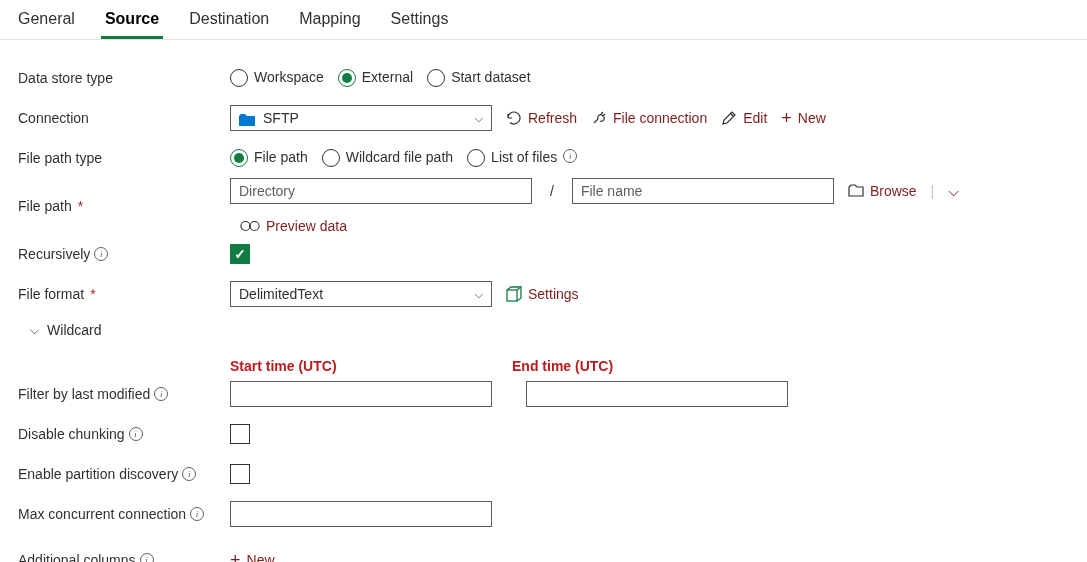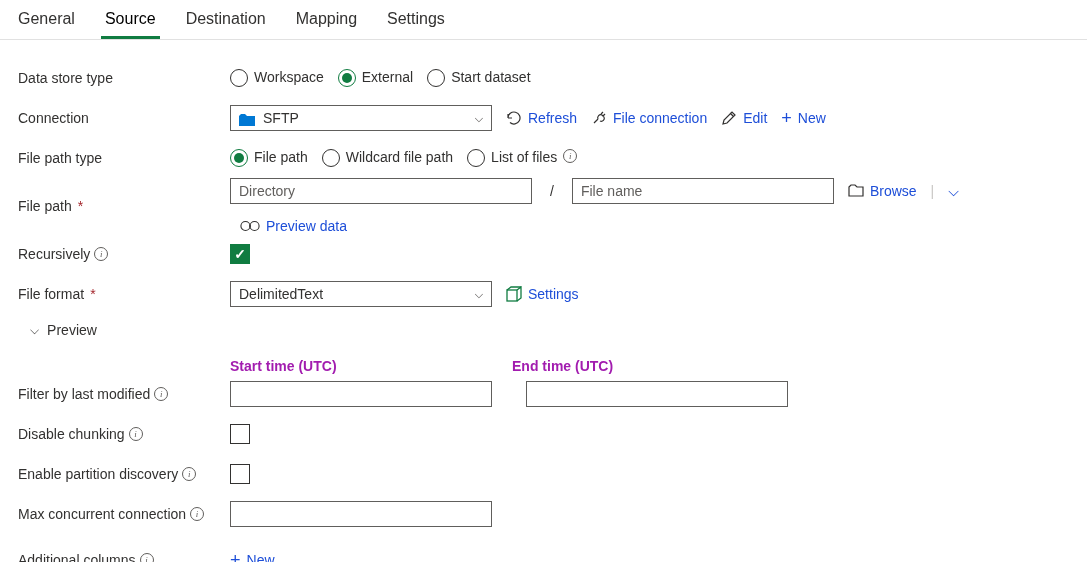--- a/index.html
+++ b/index.html
@@ -21,21 +21,21 @@
     align-items: flex-end;
   }
   .tab {
     padding: 10px 4px 8px;
     cursor: pointer;
     color: #323130;
     border-bottom: 3px solid transparent;
     font-size: 16px;
   }
   .tab.active {
-    font-weight: 400;
+    font-weight: 700;
     border-bottom: 3px solid #107c41;
     color: #000;
   }
   .form {
     padding: 18px 20px 0 18px;
   }
   .row {
     display: flex;
     align-items: center;
     min-height: 40px;
@@ -107,21 +107,21 @@
   }
   .text-input input {
     border: none; outline: none; width: 100%; font-size: 14px; font-family: inherit;
   }
   .text-input input::placeholder { color: #605e5c; }
   .btn {
     display: inline-flex;
     align-items: center;
     gap: 6px;
     cursor: pointer;
-    color: #1d4ed8;
+    color: #7f1d1d;
     font-size: 14px;
   }
   .btn svg { width: 16px; height: 16px; }
   .folder-icon-small {
     width: 16px; height: 12px;
     fill: #0078d4;
   }
   .checkbox {
     width: 20px; height: 20px;
     border: 1px solid #323130;
@@ -144,21 +144,21 @@
     font-size: 14px;
     margin: 8px 0 14px 12px;
   }
   .adv-chev { font-size: 12px; }
   .time-labels {
     display: flex;
     margin-left: 212px;
     gap: 20px;
     margin-top: 6px;
   }
-  .time-label-col { width: 262px; font-size: 14px; font-weight: 600; color: #a21caf; }
+  .time-label-col { width: 262px; font-size: 14px; font-weight: 600; color: #b91c1c; }
   .slash { padding: 0 4px; }
   .sep { color: #c8c6c4; }
   .plus { font-size: 18px; font-weight: 300; line-height: 1;}
   .eye svg { width: 20px; height: 14px; }
   .settings-ico svg { width: 16px; height: 16px; }
   .fp-row .text-input { width: 302px; }
   .fp-row .text-input.fn { width: 262px; }
   .spacer-row { height: 6px; }
   .conn-select .sel-text { display: inline-flex; align-items: flex-end; gap: 8px; }
 </style>
@@ -328,21 +328,21 @@
             <path d="M1 4 l4 -3 h10"></path>
           </svg>
         <span>Settings</span>
       </span>
     </div>
   </div>
 
   
   <div class="adv-toggle">
     <span class="adv-chev">⌵</span>
-    <span>Preview</span>
+    <span>Wildcard</span>
   </div>
 
   
   <div class="time-labels">
     <div class="time-label-col">Start time (UTC)</div>
     <div class="time-label-col">End time (UTC)</div>
   </div>
 
   
   <div class="row">

